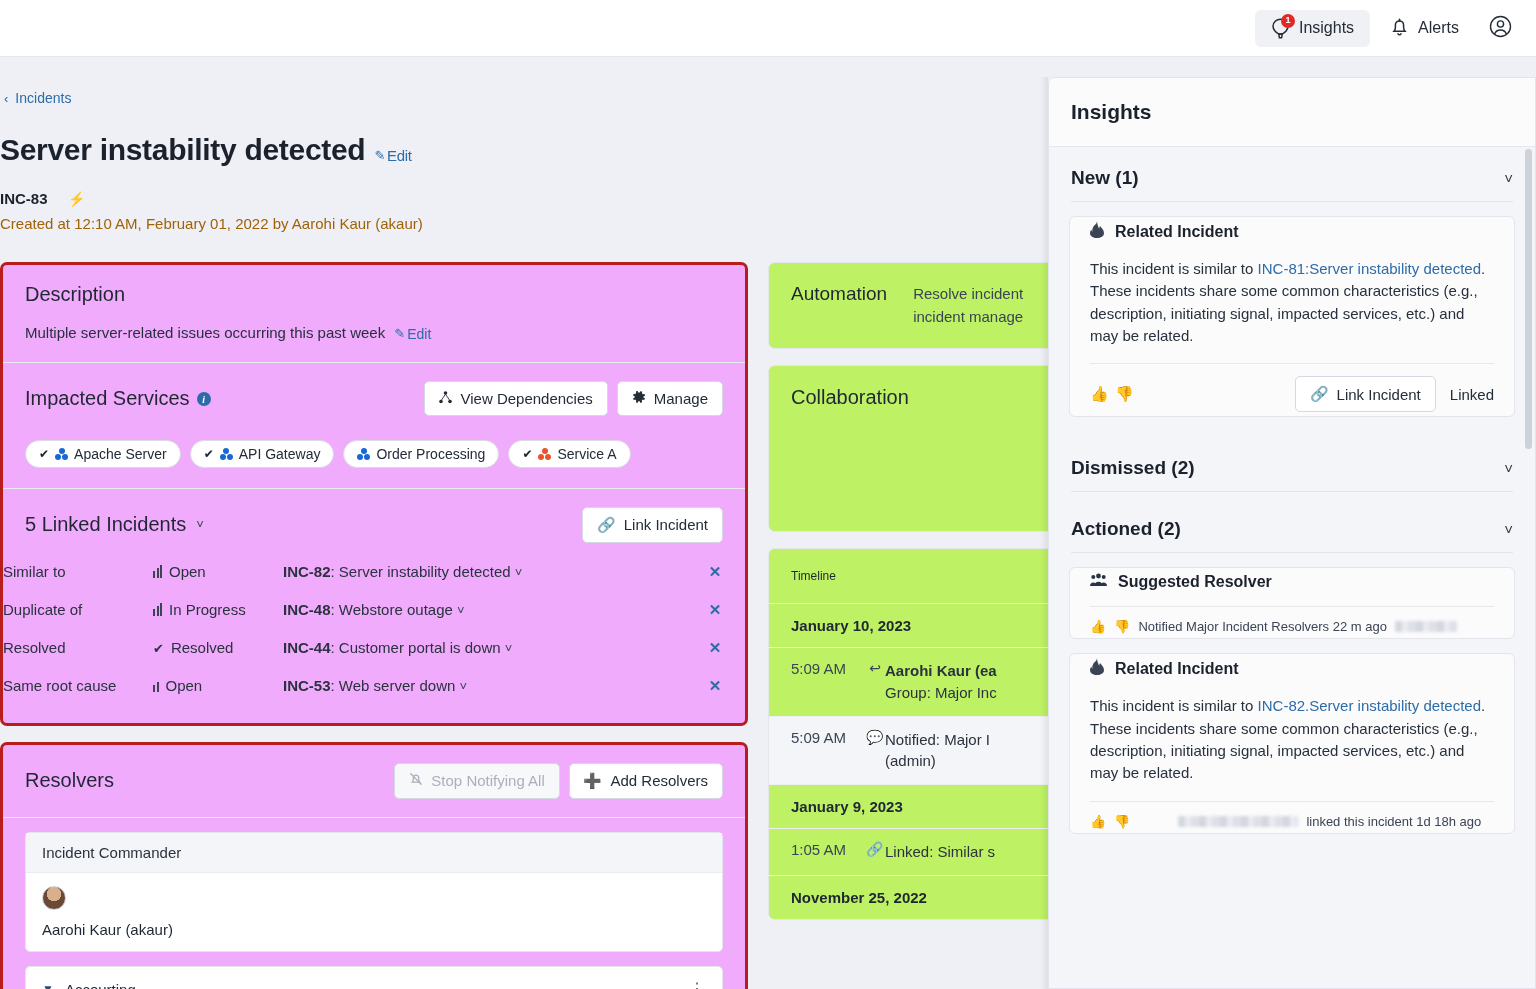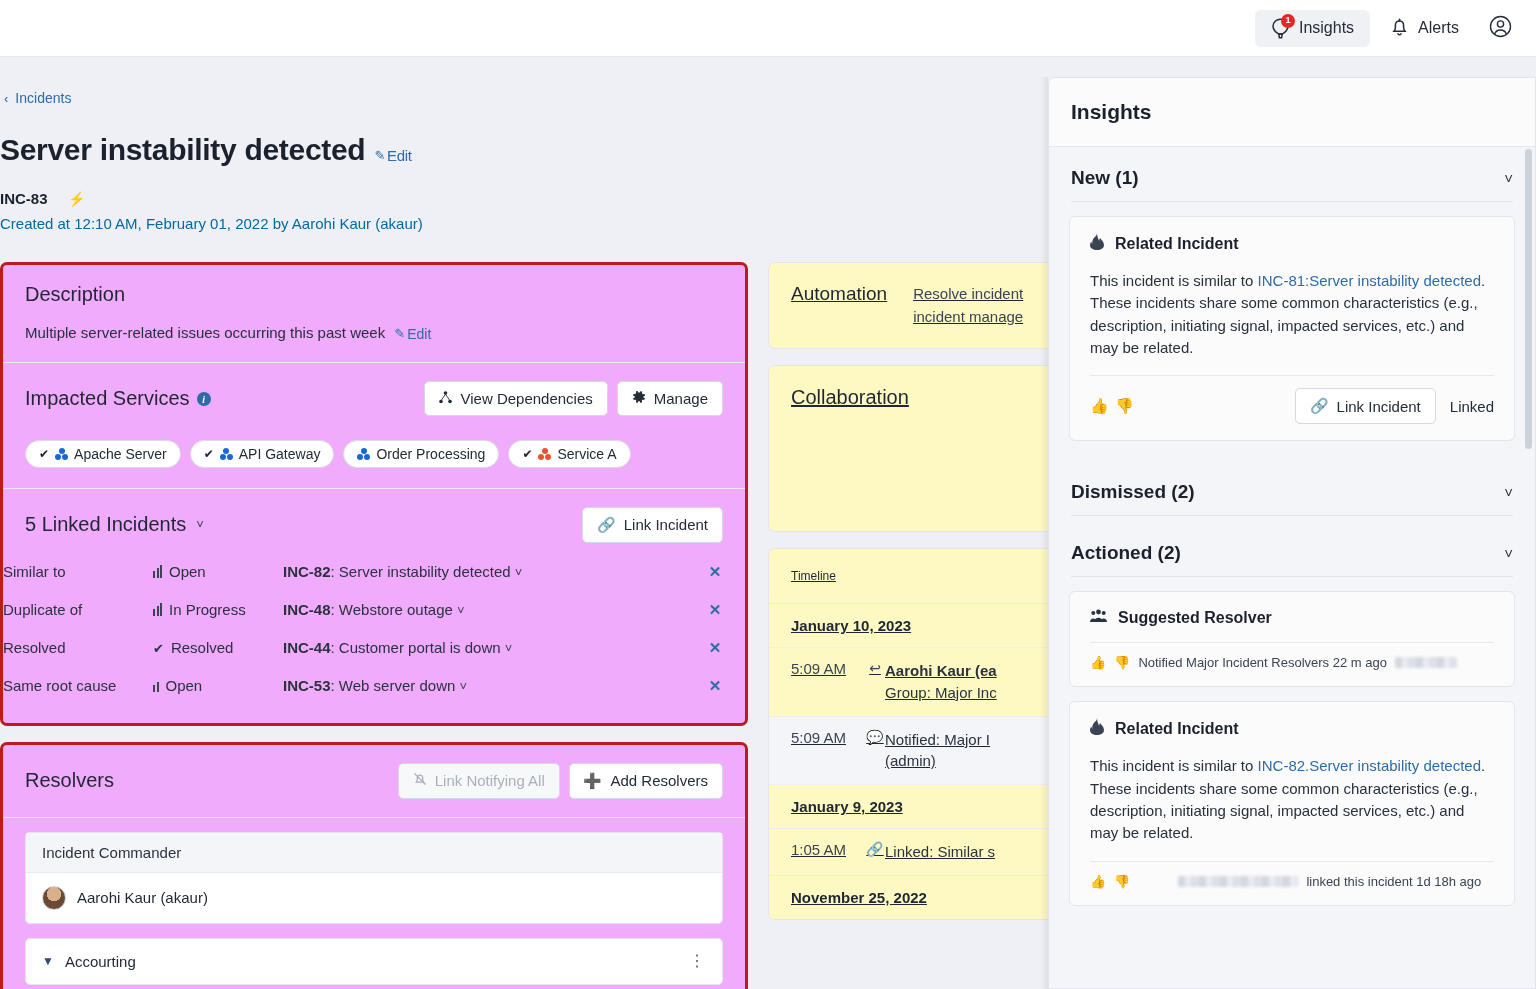--- a/index.html
+++ b/index.html
@@ -58,21 +58,21 @@
   .pencil { font-size: 13px; transform: rotate(0deg); display:inline-block; }
 
   .inc-id {
     position: absolute; top: 133px; left: 0;
     font-size: 15px; font-weight: bold; color: #1b222d;
     display: flex; align-items: center; gap: 21px;
   }
   .bolt { font-size: 14px; color: #3a4455; font-weight: normal; }
   .created {
     position: absolute; top: 158px; left: 0;
-    font-size: 15px; color: #0369a1;
+    font-size: 15px; color: #a16207;
   }
 
   
   .col-left { position: absolute; top: 205px; left: 0; width: 748px; }
   .col-mid  { position: absolute; top: 205px; left: 768px; width: 300px; }
 
   .card {
     background: #f0abfc; border: 3px solid #b91c1c; border-radius: 7px;
     margin-bottom: 16px; overflow: hidden;
   }
@@ -136,33 +136,33 @@
   .x-btn { color: #2d6ca8; font-size: 15px; cursor: pointer; font-weight: bold; }
 
   
   .res-head { display:flex; align-items:center; justify-content:space-between; padding: 18px 22px; }
   .res-body { padding: 14px 22px 0 22px; }
   .subcard { border: 1px solid #e3e6ec; border-radius: 5px; background: #fff; margin-bottom: 14px; }
   .subcard-head {
     background: #f4f5f8; padding: 11px 16px; font-size: 15px; color: #2a323e;
     border-bottom: 1px solid #e9ebf0;
   }
-  .subcard-row { padding: 13px 16px; display:flex; align-items:center; gap: 11px; font-size: 15px; }
+  .subcard-row { padding: 13px 16px; display:flex; gap: 11px; font-size: 15px; flex-direction: column; }
   .ava-img {
     width: 24px; height: 24px; border-radius: 50%;
     background: radial-gradient(circle at 50% 32%, #d9b08c 0 38%, #6b4a35 39% 100%);
     border: 1px solid #cfd3db; flex: none;
   }
   .group-row { display:flex; align-items:center; justify-content:space-between; padding: 14px 16px; }
   .group-left { display:flex; align-items:center; gap: 11px; font-size: 15px; }
   .chev-blue { color: #2d4a75; font-size: 12px; }
   .kebab { color: #5a6373; font-size: 16px; letter-spacing: 1px; cursor:pointer; line-height: 1; }
 
   
-  .mid-card { background: #fef9c3; border: 1px solid #e3e6ec; border-radius: 7px; margin-bottom: 16px; text-decoration: underline; }
+  .mid-card { background: #bef264; border: 1px solid #e3e6ec; border-radius: 7px; margin-bottom: 16px; }
   .automation-row { display:flex; align-items:flex-start; padding: 20px 22px; gap: 26px; }
   .automation-label { font-size: 19px; color:#1f2733; white-space: nowrap; }
   .automation-text { font-size: 15px; color:#3a4455; line-height: 1.5; width: 200px; }
   .collab { height: 165px; padding: 20px 22px; }
   .tl-head { padding: 20px 22px; font-size: 12px; border-bottom: 1px solid #e7eaef; }
   .tl-date { padding: 13px 22px; font-size: 15px; font-weight: bold; color:#1f2733; border-bottom: 1px solid #eceef3; }
   .tl-row { display:flex; padding: 12px 22px; border-bottom: 1px solid #eceef3; align-items:flex-start; }
   .tl-row.alt { background: #f4f5f8; }
   .tl-time { font-size: 15px; color:#3a4455; width: 74px; flex: none; }
   .tl-ico { width: 20px; flex: none; color:#3a4455; font-size: 14px; text-align:center; }
@@ -182,21 +182,21 @@
   .ins-scroll { height: 866px; overflow: hidden; position: relative; }
   .ins-group-head {
     display:flex; align-items:center; justify-content:space-between;
     padding: 20px 22px 12px 22px;
   }
   .ins-group-title { font-size: 19px; font-weight: bold; color:#1b222d; }
   .ins-chev { color: #2a3345; font-size: 15px; cursor:pointer; }
   .ins-sep { height: 1px; background: #e2e5eb; margin: 0 22px; }
   .ins-card {
     background: #fbfbfc; border: 1px solid #e2e5eb; border-radius: 6px;
-    margin: 14px 20px; padding: 16px 20px;
+    margin: 14px 20px; padding: 4px 20px;
   }
   .ins-card-head { display:flex; align-items:center; gap: 11px; font-size: 16px; font-weight: bold; color:#1b222d; }
   .flame { font-size: 17px; color:#3a4455; }
   .ins-body { font-size: 15px; color:#27303d; line-height: 1.49; margin-top: 15px; }
   .ins-body a { color:#2d6ca8; text-decoration:none; cursor:pointer; }
   .ins-foot-sep { height:1px; background:#e6e9ee; margin: 16px 0 0 0; }
   .ins-foot { display:flex; align-items:center; justify-content:space-between; padding-top: 12px; }
   .thumbs { display:flex; gap: 7px; font-size: 15px; color:#2a3345; cursor:pointer; }
   .ins-actions { display:flex; align-items:center; gap: 14px; }
   .dismiss-link { font-size: 15px; color:#242c38; cursor:pointer; }
@@ -428,21 +428,21 @@
       <div class="res-head">
         <div class="sec-title">Resolvers</div>
         <div style="display:flex; gap:9px;">
           <div class="btn disabled">
             <span>
               <svg width="14" height="14" viewBox="0 0 14 14" fill="none" stroke="#aab0bb" stroke-width="1.3">
                   <path d="M3.3 10.2c.7-.8 1-1.6 1-2.6V6c0-1.6 1.2-2.9 2.7-2.9S9.7 4.4 9.7 6v1.6c0 1 .3 1.8 1 2.6H3.3Z"></path>
                   <path d="M1.8 1.8l10.4 10.4" stroke-linecap="round"></path>
                 </svg>
             </span>
-            <span>Link Notifying All</span>
+            <span>Stop Notifying All</span>
           </div>
           <div class="btn">
             <span style="font-weight:bold;">➕</span>
             <span>Add Resolvers</span>
           </div>
         </div>
       </div>
       <div class="divider"></div>
       <div class="res-body">
         <div class="subcard">

